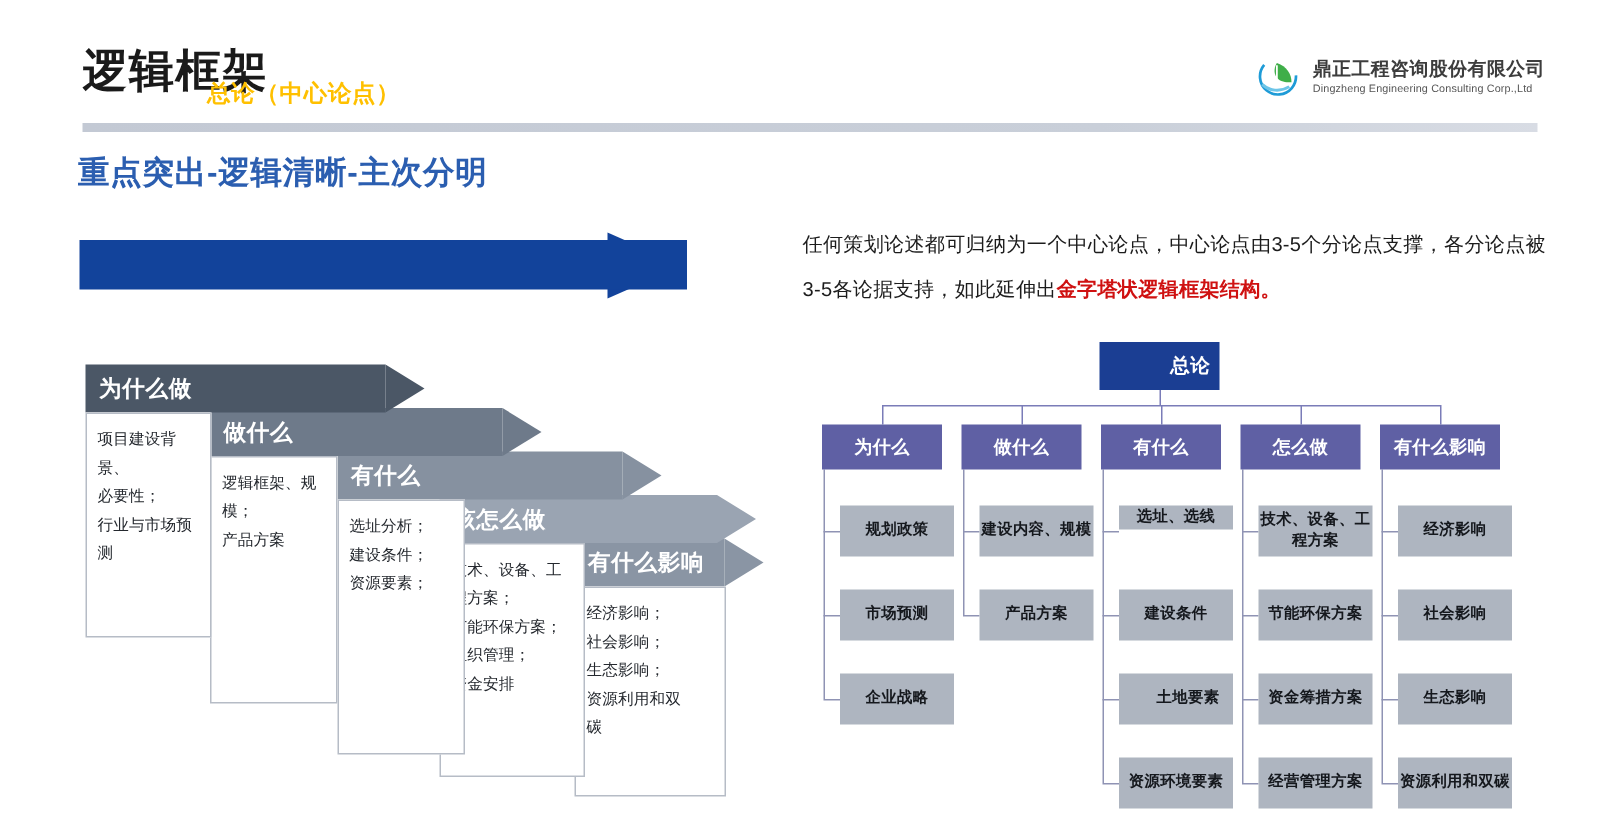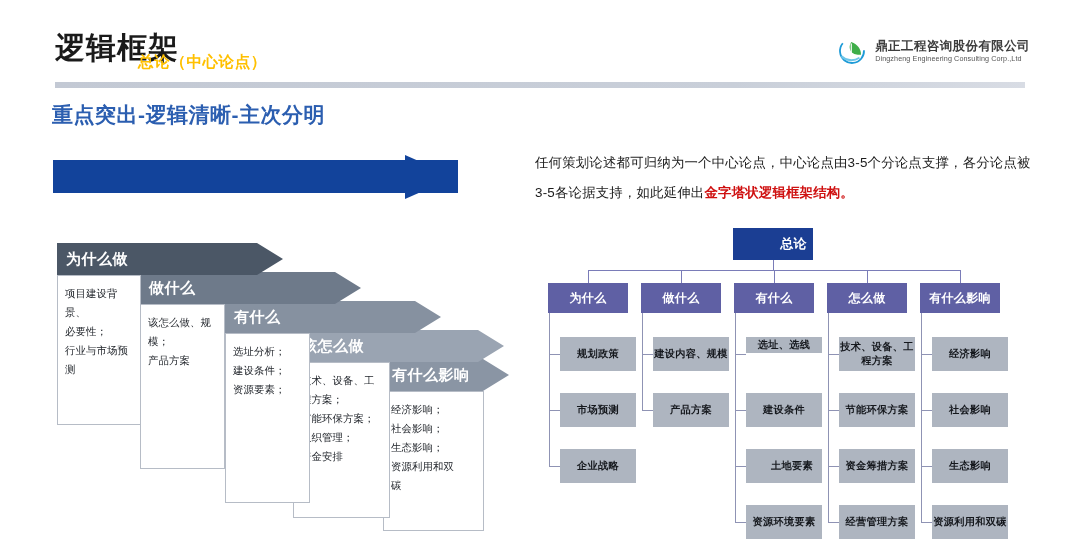--- a/index.html
+++ b/index.html
@@ -139,21 +139,21 @@
         <div class="body" style="top: 32px; width: 84px; height: 150px;">
           <div>项目建设背景、</div>
           <div>必要性；</div>
           <div>行业与市场预测</div>
         </div>
       </div>
       <div class="stair" style="left: 140px; top: 272px; z-index: 9;">
         <div class="tip" style="left: 195px; border-top: 16px solid transparent; border-bottom: 16px solid transparent; border-left: 26px solid rgb(110, 122, 138);"></div>
         <div class="hdr" style="width: 195px; height: 32px; background: rgb(110, 122, 138);">做什么</div>
         <div class="body" style="top: 32px; width: 85px; height: 165px;">
-          <div>该怎么做、规模；</div>
+          <div>逻辑框架、规模；</div>
           <div>产品方案</div>
         </div>
       </div>
       <div class="stair" style="left: 225px; top: 301px; z-index: 8;">
         <div class="tip" style="left: 190px; border-top: 16px solid transparent; border-bottom: 16px solid transparent; border-left: 26px solid rgb(134, 145, 160);"></div>
         <div class="hdr" style="width: 190px; height: 32px; background: rgb(134, 145, 160);">有什么</div>
         <div class="body" style="top: 32px; width: 85px; height: 170px;">
           <div>选址分析；</div>
           <div>建设条件；</div>
           <div>资源要素；</div>

